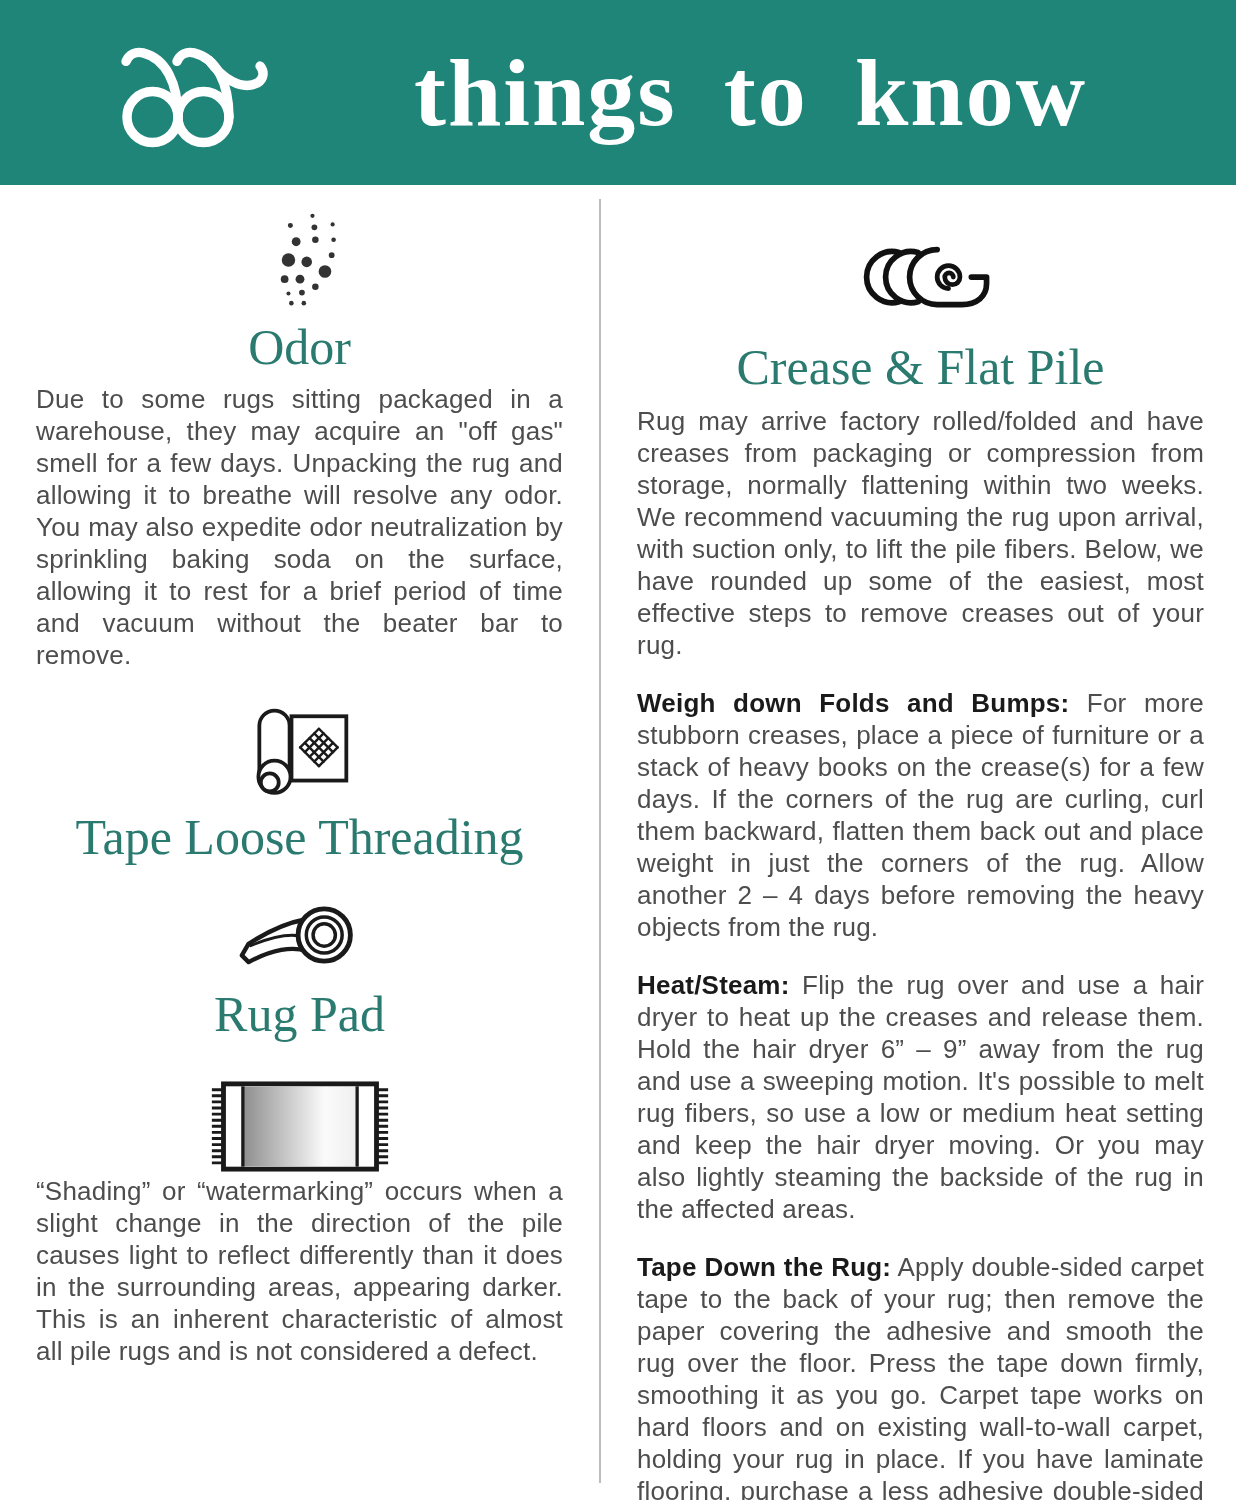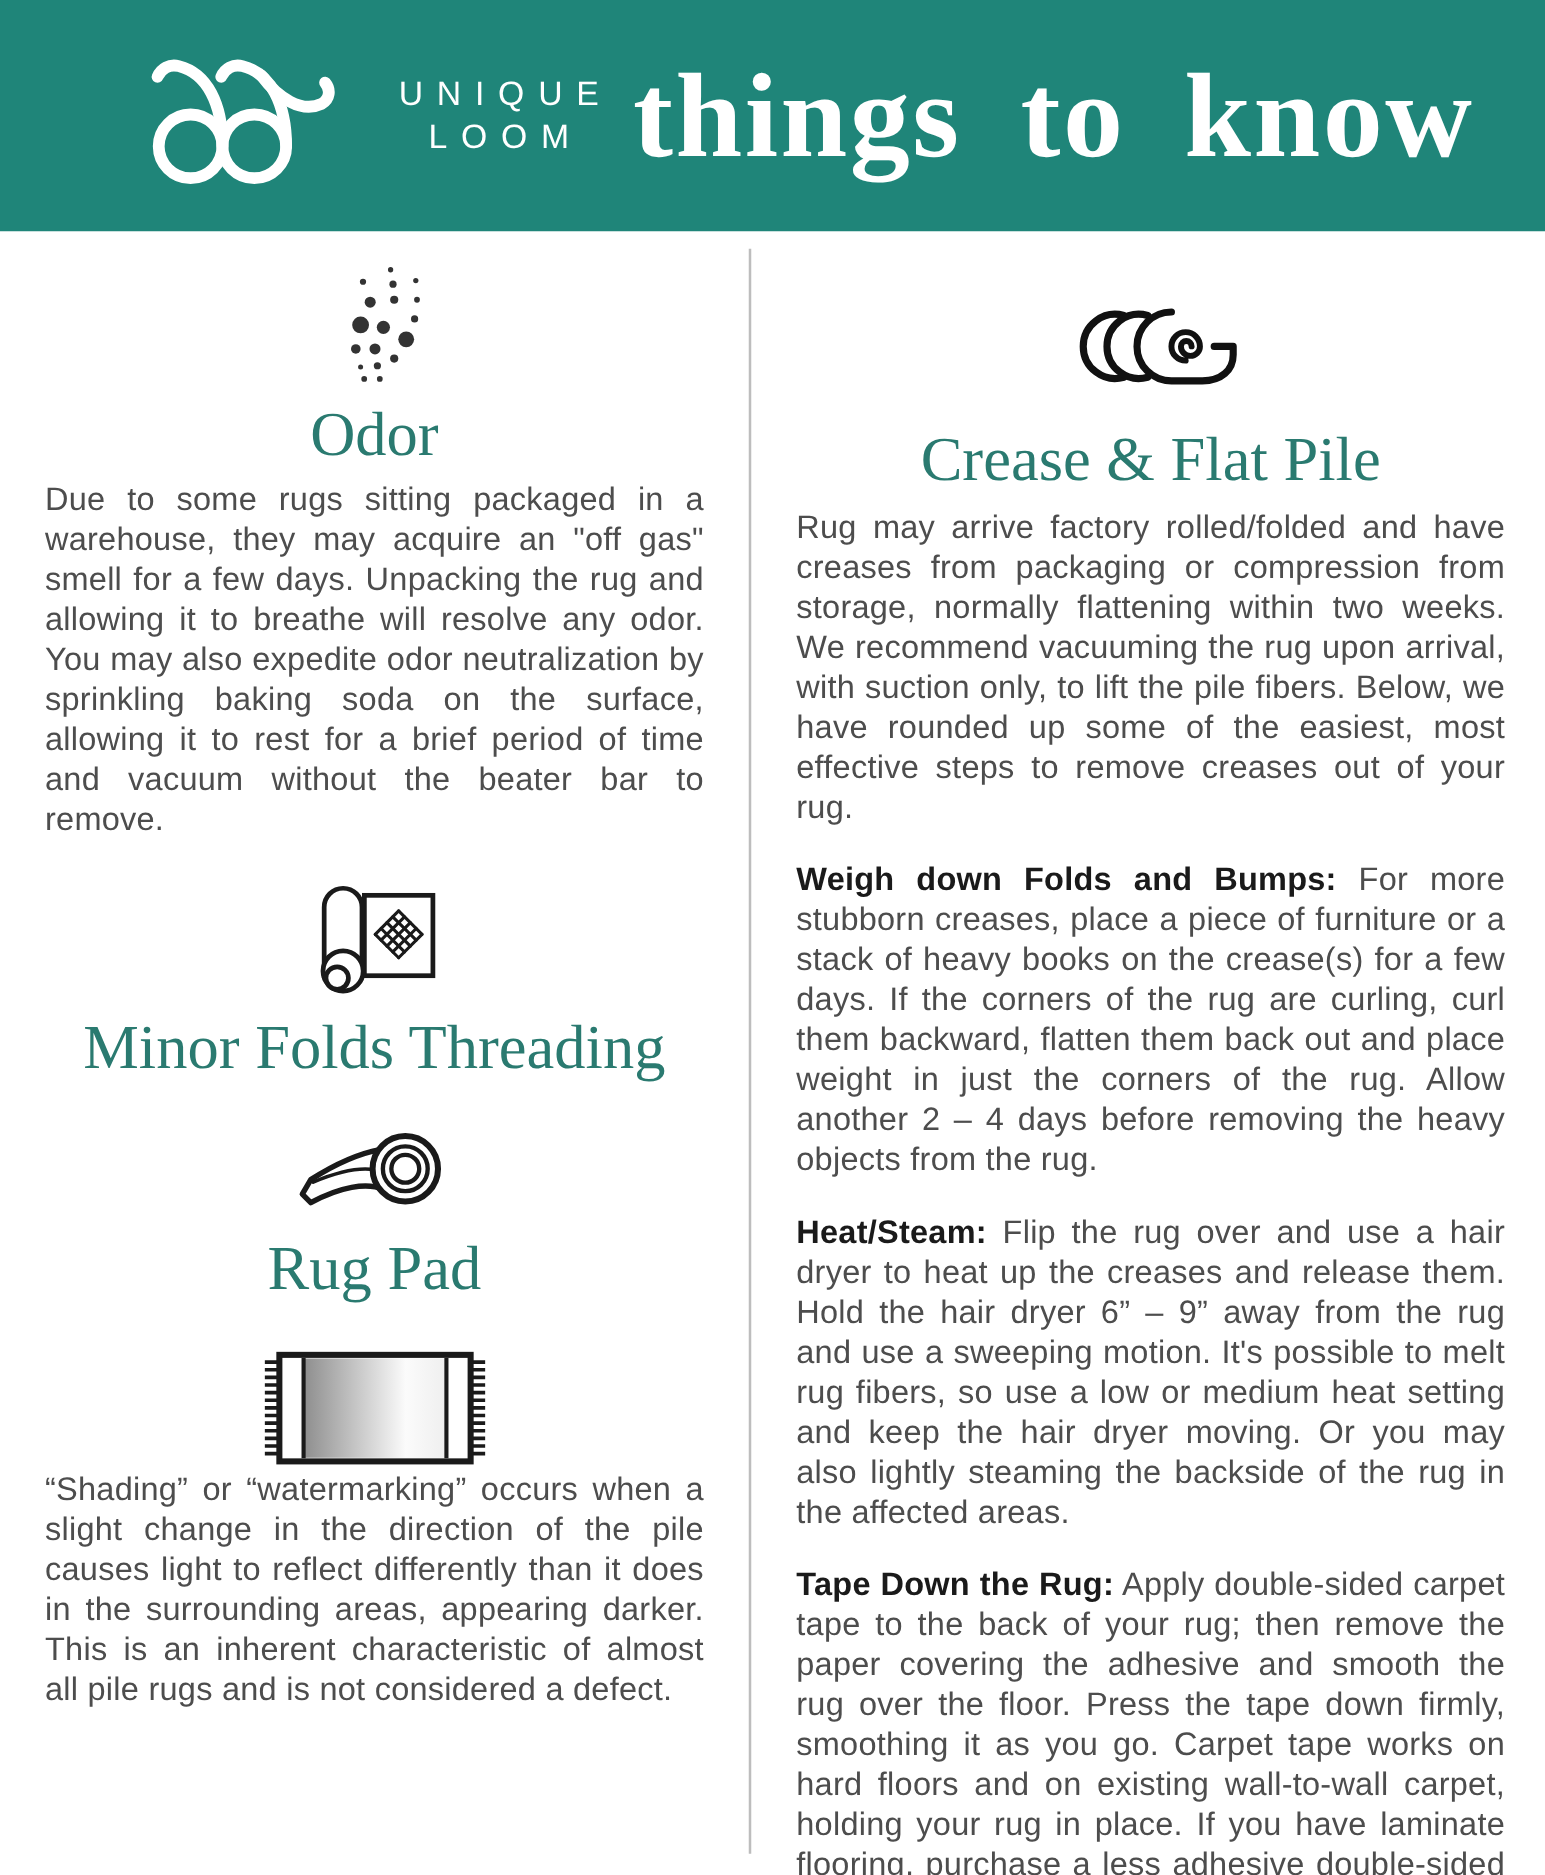--- a/index.html
+++ b/index.html
@@ -58,24 +58,20 @@
     <div class="logo-wrap">
       <svg class="logo-mark" viewBox="0 0 210 125">
         <g fill="none" stroke="#ffffff" stroke-width="10" stroke-linecap="round">
           <circle cx="52" cy="88" r="27"></circle>
           <path d="M79,88 C79,52 66,26 42,20 C34,18 27,22 24,29"></path>
           <circle cx="106" cy="88" r="27"></circle>
           <path d="M133,88 C133,52 120,26 96,20 C88,18 81,22 78,29"></path>
           <path d="M112,28 C126,47 146,60 163,52 C170,48 171,40 166,34"></path>
         </g>
       </svg>
-      <div class="brand-text">
-        <div>UNIQUE</div>
-        <div>LOOM</div>
-      </div>
     </div>
     <div class="header-title">things to know</div>
   </div>
 
   <div class="columns">
     <div class="divider"></div>
 
     <div class="col-left">
 
       <div class="sec">
@@ -117,21 +113,21 @@
               <path d="M61,39h28M61,46h28M61,53h28M61,60h28M61,67h28" fill="none"></path>
               <path d="M61,39v28M68,39v28M75,39v28M82,39v28M89,39v28" fill="none"></path>
             </g>
             <g fill="#ffffff" stroke="#1A1A1A" stroke-width="4">
               <path d="M12,88 V30 A16,16 0 0 1 44,30 V88 Z"></path>
               <circle cx="28" cy="84" r="17"></circle>
               <circle cx="23" cy="90" r="9.5"></circle>
             </g>
           </svg>
         </div>
-        <div class="sec-heading">Minor Folds Threading</div>
+        <div class="sec-heading">Tape Loose Threading</div>
       </div>
 
       <div class="sec">
         <div class="icon-row icon-rugpad">
           <svg width="126" height="78" viewBox="0 0 130 80">
             <g fill="#ffffff" stroke="#1A1A1A" stroke-linejoin="round" stroke-linecap="round">
               <path d="M70,24 C48,28 26,40 12,49 L5,61 L12,68 C36,55 58,51 72,57 Z" stroke-width="4.5"></path>
               <path d="M14,51 C38,41 58,37 72,43" fill="none" stroke-width="3"></path>
               <circle cx="90" cy="40" r="27" stroke-width="5"></circle>
               <circle cx="90" cy="40" r="18.5" fill="none" stroke-width="3.6"></circle>

